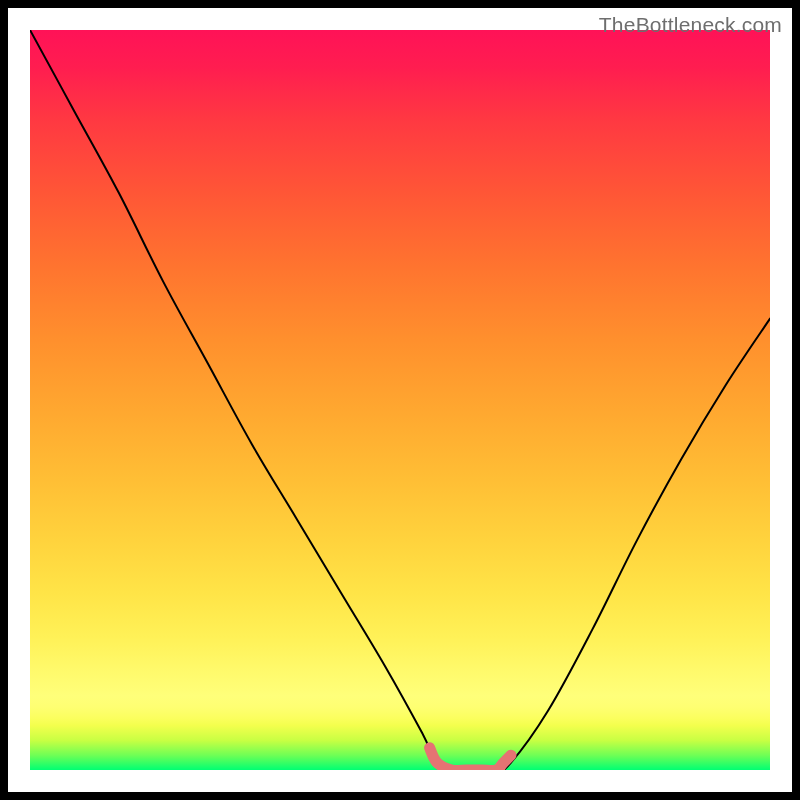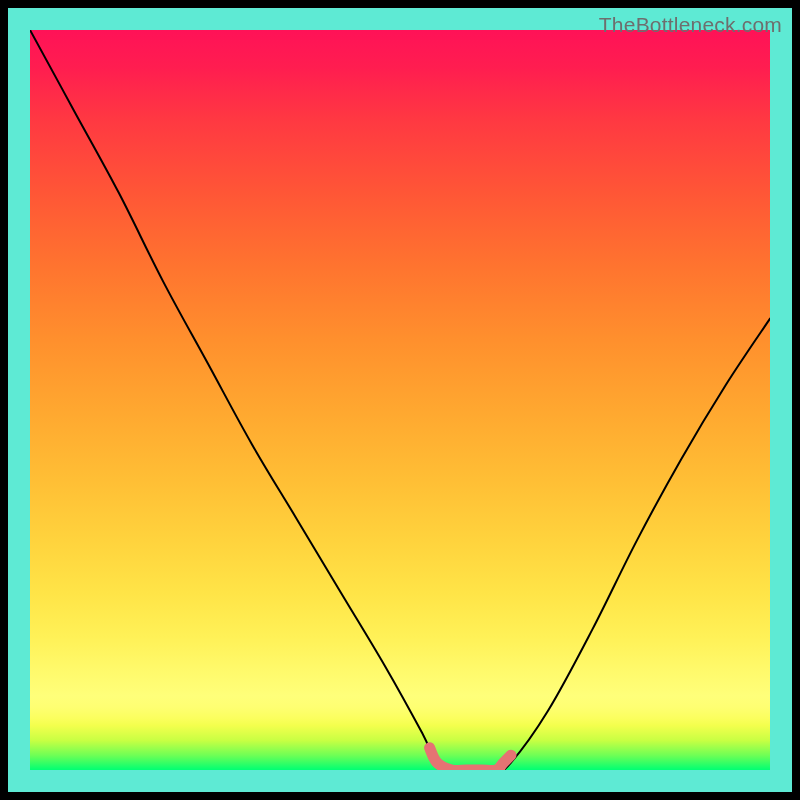--- a/index.html
+++ b/index.html
@@ -10,21 +10,21 @@
     background: #000;
     overflow: hidden;
     font-family: Arial, Helvetica, sans-serif;
   }
   .frame {
     position: absolute;
     left: 8px;
     top: 8px;
     width: 784px;
     height: 784px;
-    background: #5eead4;
+    background: #ffffff;
   }
   .plot {
     position: absolute;
     left: 22px;
     top: 22px;
     width: 740px;
     height: 740px;
     overflow: hidden;
   }
   .gradient {

